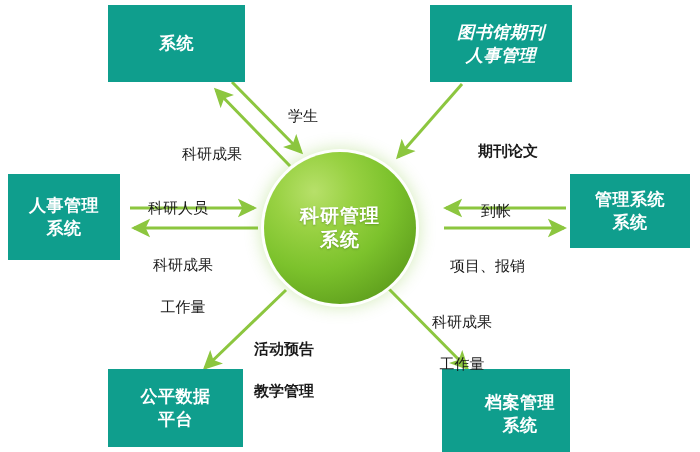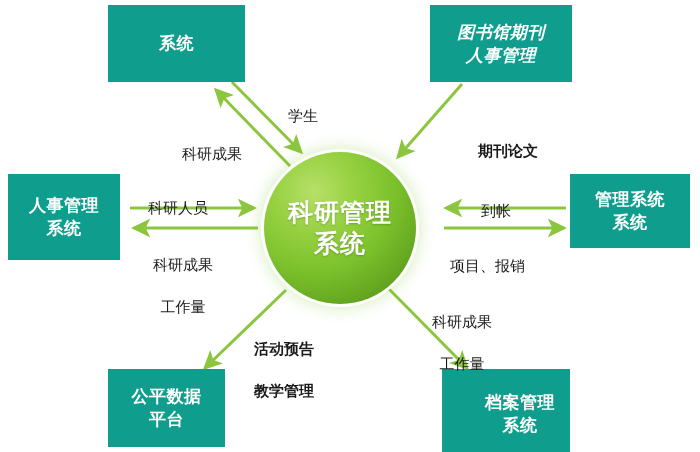--- a/index.html
+++ b/index.html
@@ -49,21 +49,21 @@
     border-radius: 50%;
     background:
       radial-gradient(circle at 33% 26%, #b7e06a 0%, #98d142 26%, #7cc22c 52%, #5f9f1d 82%, #4d8916 100%);
     box-shadow: 0 0 0 3px rgba(255,255,255,0.95), 0 0 16px 4px rgba(124,194,44,0.30);
     display: flex;
     flex-direction: column;
     align-items: center;
     justify-content: center;
     color: #ffffff;
     font-weight: bold;
-    font-size: 25px;
+    font-size: 19px;
     line-height: 1.25;
     letter-spacing: 1px;
     text-shadow: 0 1px 2px rgba(40,80,10,0.35);
     z-index: 4;
   }
   #hub .hub-line { display: block; white-space: nowrap; }
   .edge-label {
     position: absolute;
     color: #1a1a1a;
     font-size: 15px;
@@ -140,21 +140,21 @@
     </div>
   </div>
 
   <div class="node-box" style="left:570px; top:174px; width:120px; height:74px;">
     <div>
       <span class="box-line">管理系统</span>
       <span class="box-line">系统</span>
     </div>
   </div>
 
-  <div class="node-box" style="left:108px; top:369px; width:117px; height:78px;">
+  <div class="node-box" style="left:108px; top:369px; width:135px; height:78px;">
     <div>
       <span class="box-line">公平数据</span>
       <span class="box-line">平台</span>
     </div>
   </div>
 
   <div class="node-box" style="left:442px; top:369px; width:128px; height:90px;padding-left:32px;">
     <div>
       <span class="box-line">档案管理</span>
       <span class="box-line">系统</span>

